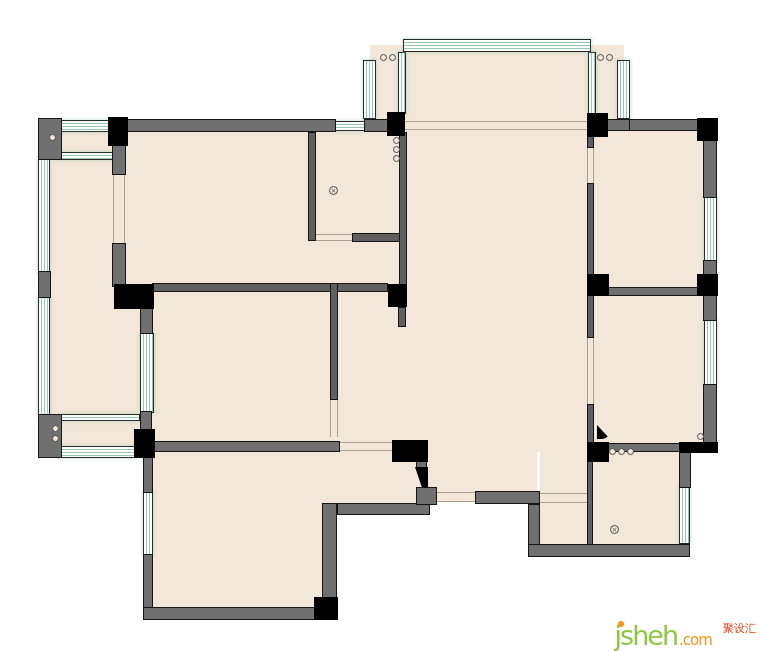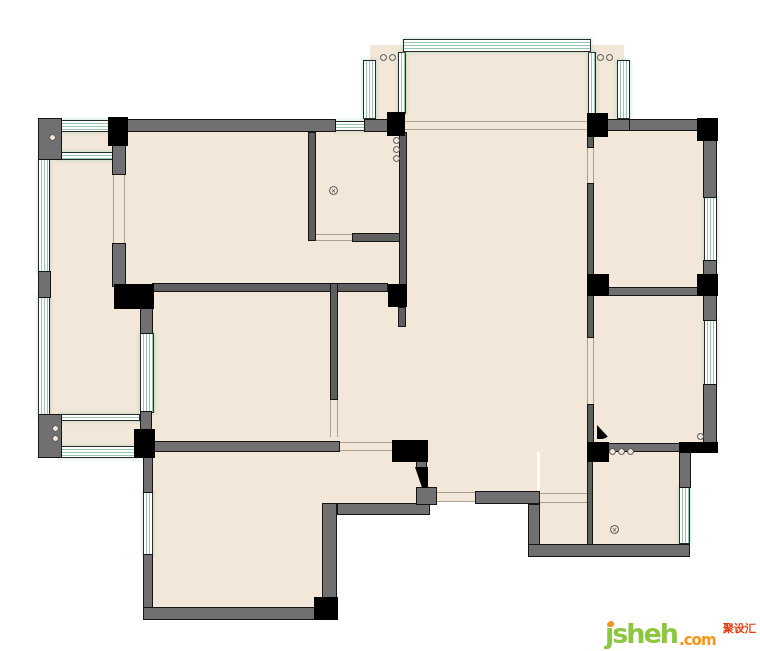--- a/index.html
+++ b/index.html
@@ -18,21 +18,21 @@
     box-shadow:0 0 3px 1px rgba(150,205,175,.45);}
   .threshold-h{background:var(--floor);border-top:1px solid var(--threshold);border-bottom:1px solid var(--threshold);}
   .threshold-v{background:var(--floor);border-left:1px solid var(--threshold);border-right:1px solid var(--threshold);}
   .circ{border:1px solid #4a4a4a;border-radius:50%;background:var(--floor);}
   .drain{border:1px solid #4a4a4a;border-radius:50%;background:var(--floor);
          color:#4a4a4a;font-size:6px;line-height:7px;text-align:center;}
   .drain::after{content:"\2715";}
   .door-entry{background:var(--black);clip-path:polygon(0 0,100% 0,100% 100%,55% 100%);}
   .door-swing{background:var(--black);clip-path:polygon(0 0,0 100%,100% 100%);border-radius:0 0 60% 0;}
   
-  .logo{position:absolute;right:4px;bottom:5px;display:flex;align-items:flex-start;font-weight:bold;}
+  .logo{position:absolute;right:4px;bottom:5px;display:flex;align-items:flex-end;font-weight:normal;}
   .logo .brand{color:var(--logo_green);font-size:27px;line-height:21px;letter-spacing:-2px;position:relative;}
   .logo .jdot{position:absolute;width:6px;height:6px;border-radius:50%;background:var(--logo_orange);left:3px;top:-2px;}
   .logo .tail{display:flex;flex-direction:column;align-items:flex-start;margin-left:2px;}
   .logo .cjk{color:var(--logo_red);font-size:11px;line-height:11px;letter-spacing:0;padding-left:44px;}
   .logo .dotcom{color:var(--logo_orange);font-size:15px;line-height:12px;letter-spacing:-1px;}
 </style>
 </head>
 <body>
 
 <div id="stage">

